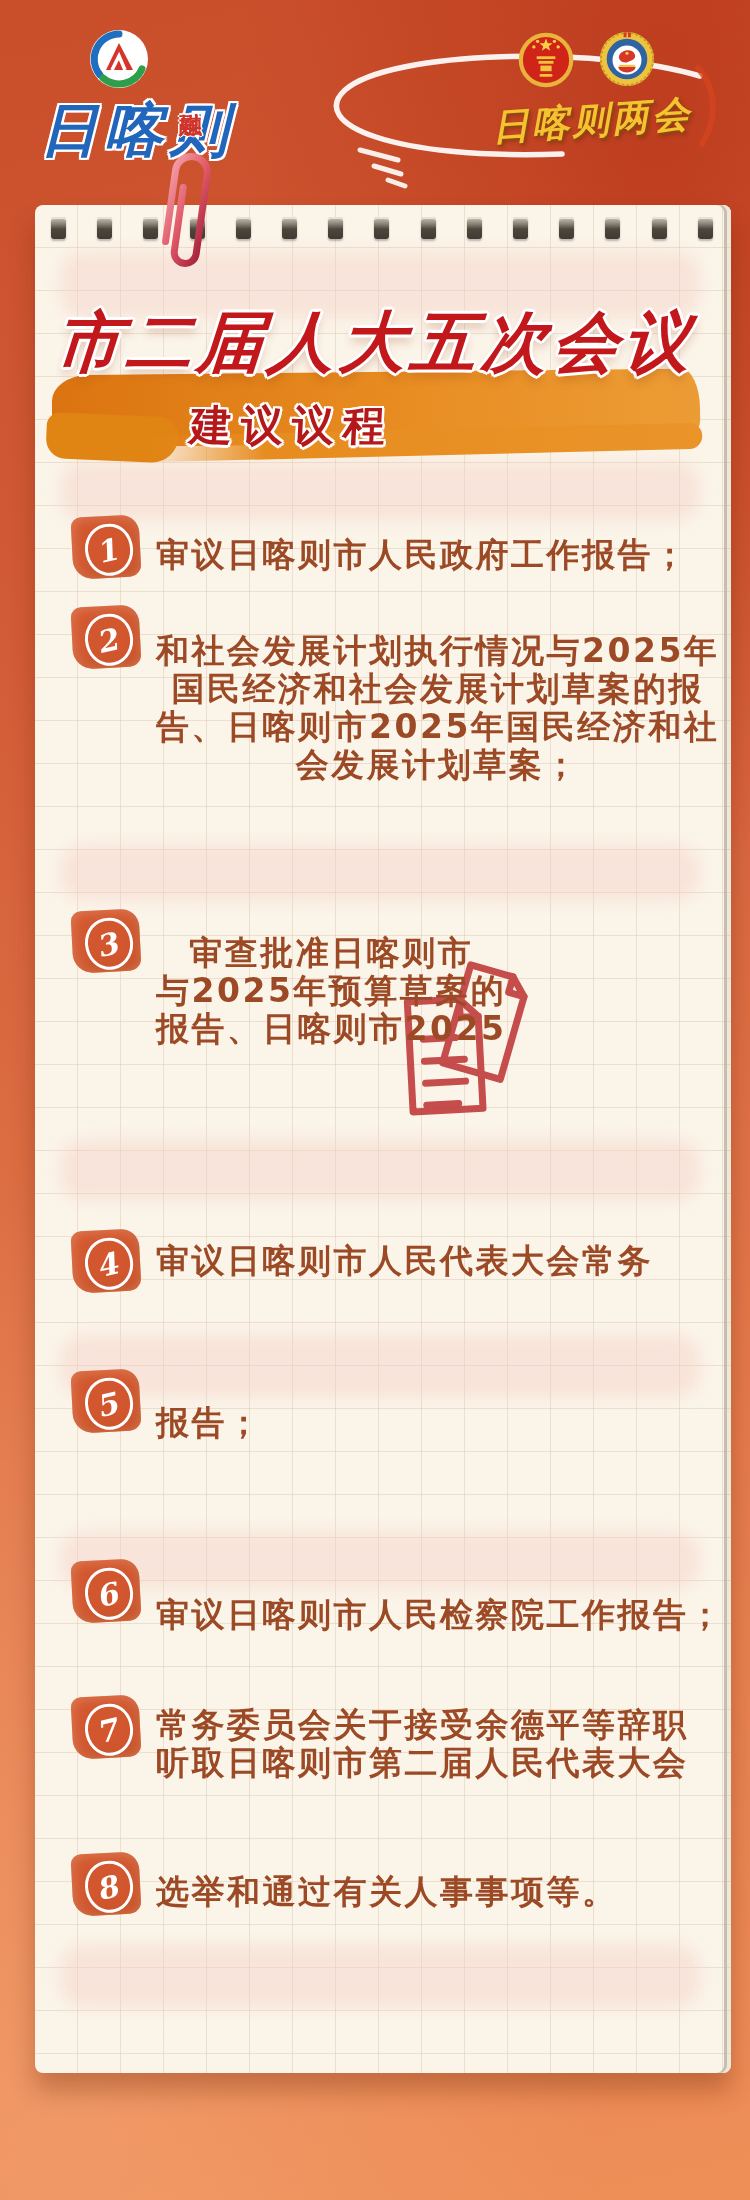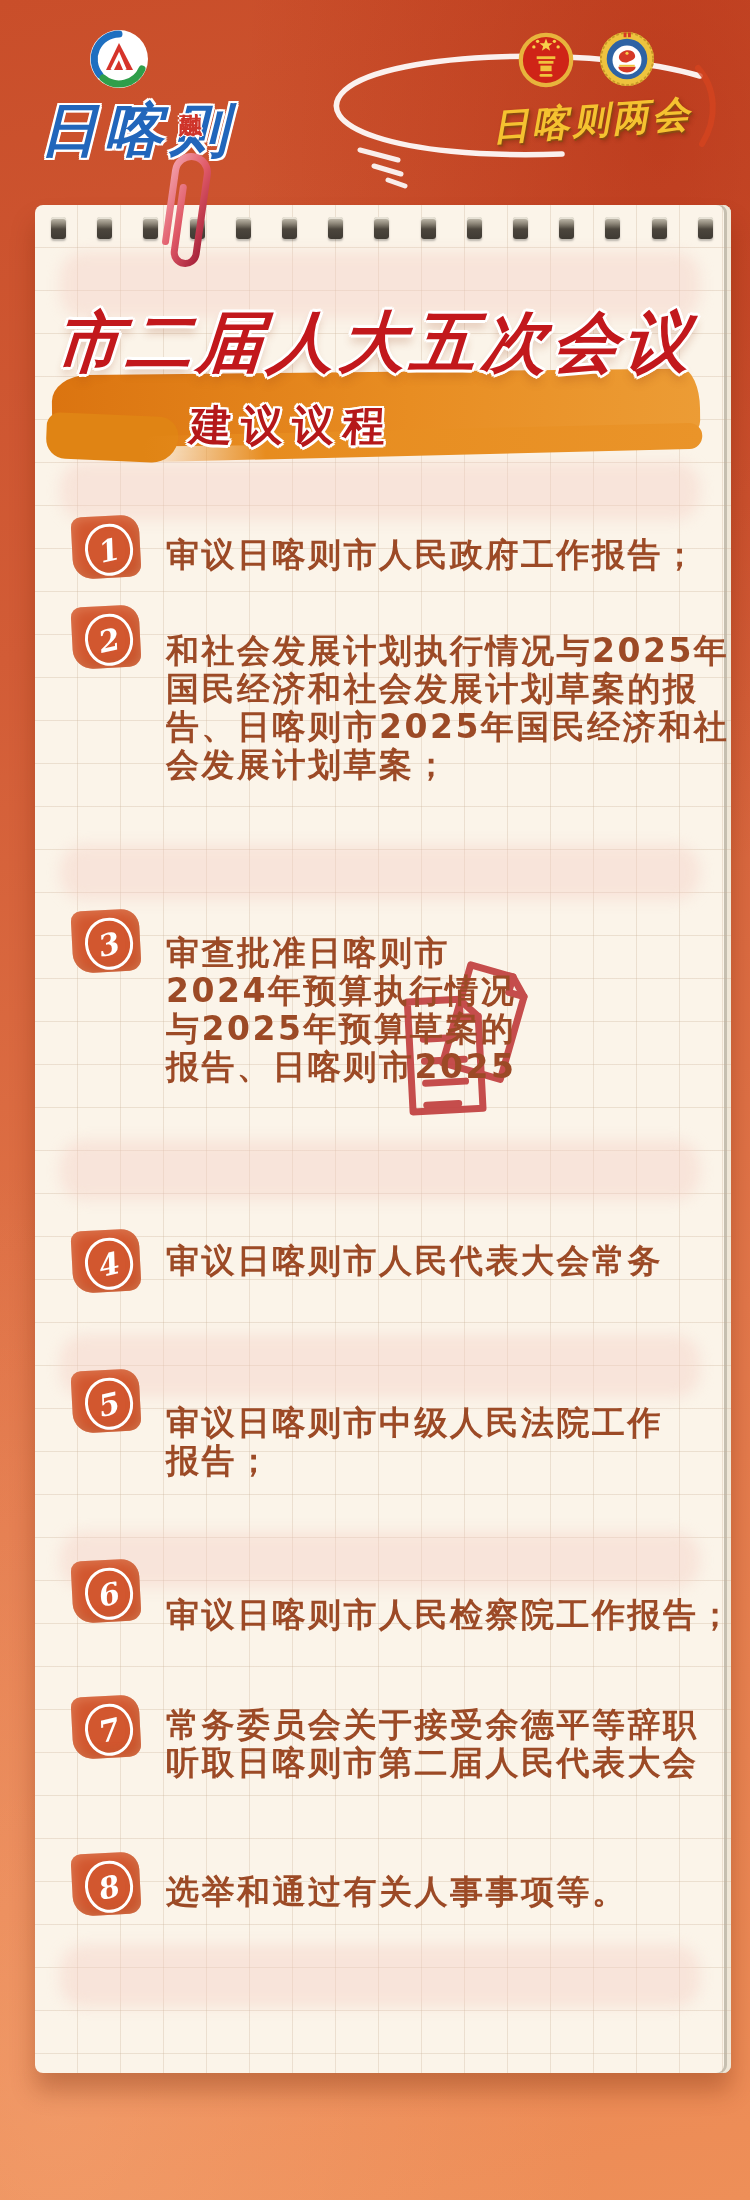--- a/index.html
+++ b/index.html
@@ -68,21 +68,21 @@
   .agenda-item:nth-child(5){top:1370px;}
   .agenda-item:nth-child(6){top:1560px;}
   .agenda-item:nth-child(7){top:1696px;}
   .agenda-item:nth-child(8){top:1853px;}
   .badge{flex:none;width:68px;height:62px;position:relative;background:#d2572f;
     border-radius:10px 18px 12px 20px;transform:rotate(-3deg);
     box-shadow:inset 0 0 14px rgba(255,214,175,.38), inset -5px -7px 10px rgba(160,50,10,.35);}
   .badge .num{position:absolute;left:50%;top:50%;width:42px;height:46px;margin:-23px 0 0 -21px;
     border:3px solid #fff;border-radius:50% 48% 52% 50%;display:flex;align-items:center;justify-content:center;
     color:#fff;font:italic 700 30px "DejaVu Serif",serif;transform:rotate(-10deg);}
-  .item-text{margin-left:26px;color:#9c4a26;font-weight:700;font-size:33px;letter-spacing:2.5px;line-height:38px;}
+  .item-text{margin-left:16px;color:#9c4a26;font-weight:700;font-size:33px;letter-spacing:2.5px;line-height:38px;text-align:center;}
   .item-text .line{white-space:nowrap;}
   .agenda-item:nth-child(1) .item-text{margin-top:20px;}
   .agenda-item:nth-child(2) .item-text{margin-top:26px;}
   .agenda-item:nth-child(3) .item-text{margin-top:24px;}
   .agenda-item:nth-child(4) .item-text{margin-top:12px;}
   .agenda-item:nth-child(5) .item-text{margin-top:34px;}
   .agenda-item:nth-child(6) .item-text{margin-top:36px;}
   .agenda-item:nth-child(7) .item-text{margin-top:10px;}
   .agenda-item:nth-child(8) .item-text{margin-top:20px;}
   .doc-icon{position:absolute;left:396px;top:956px;width:132px;height:188px;z-index:3;opacity:.92;}
@@ -200,39 +200,37 @@
           <div class="line">告、日喀则市2025年国民经济和社</div>
           <div class="line">会发展计划草案；</div>
         </div>
   </div>
       <div class="agenda-item">
     <div class="badge">
       <span class="num">3</span>
     </div>
     <div class="item-text">
           <div class="line">审查批准日喀则市</div>
-          <div class="line">2024年预算执行情况</div>
           <div class="line">与2025年预算草案的</div>
           <div class="line">报告、日喀则市2025</div>
         </div>
   </div>
       <div class="agenda-item">
     <div class="badge">
       <span class="num">4</span>
     </div>
     <div class="item-text">
           <div class="line">审议日喀则市人民代表大会常务</div>
         </div>
   </div>
       <div class="agenda-item">
     <div class="badge">
       <span class="num">5</span>
     </div>
     <div class="item-text">
-          <div class="line">审议日喀则市中级人民法院工作</div>
           <div class="line">报告；</div>
         </div>
   </div>
       <div class="agenda-item">
     <div class="badge">
       <span class="num">6</span>
     </div>
     <div class="item-text">
           <div class="line">审议日喀则市人民检察院工作报告；</div>
         </div>

